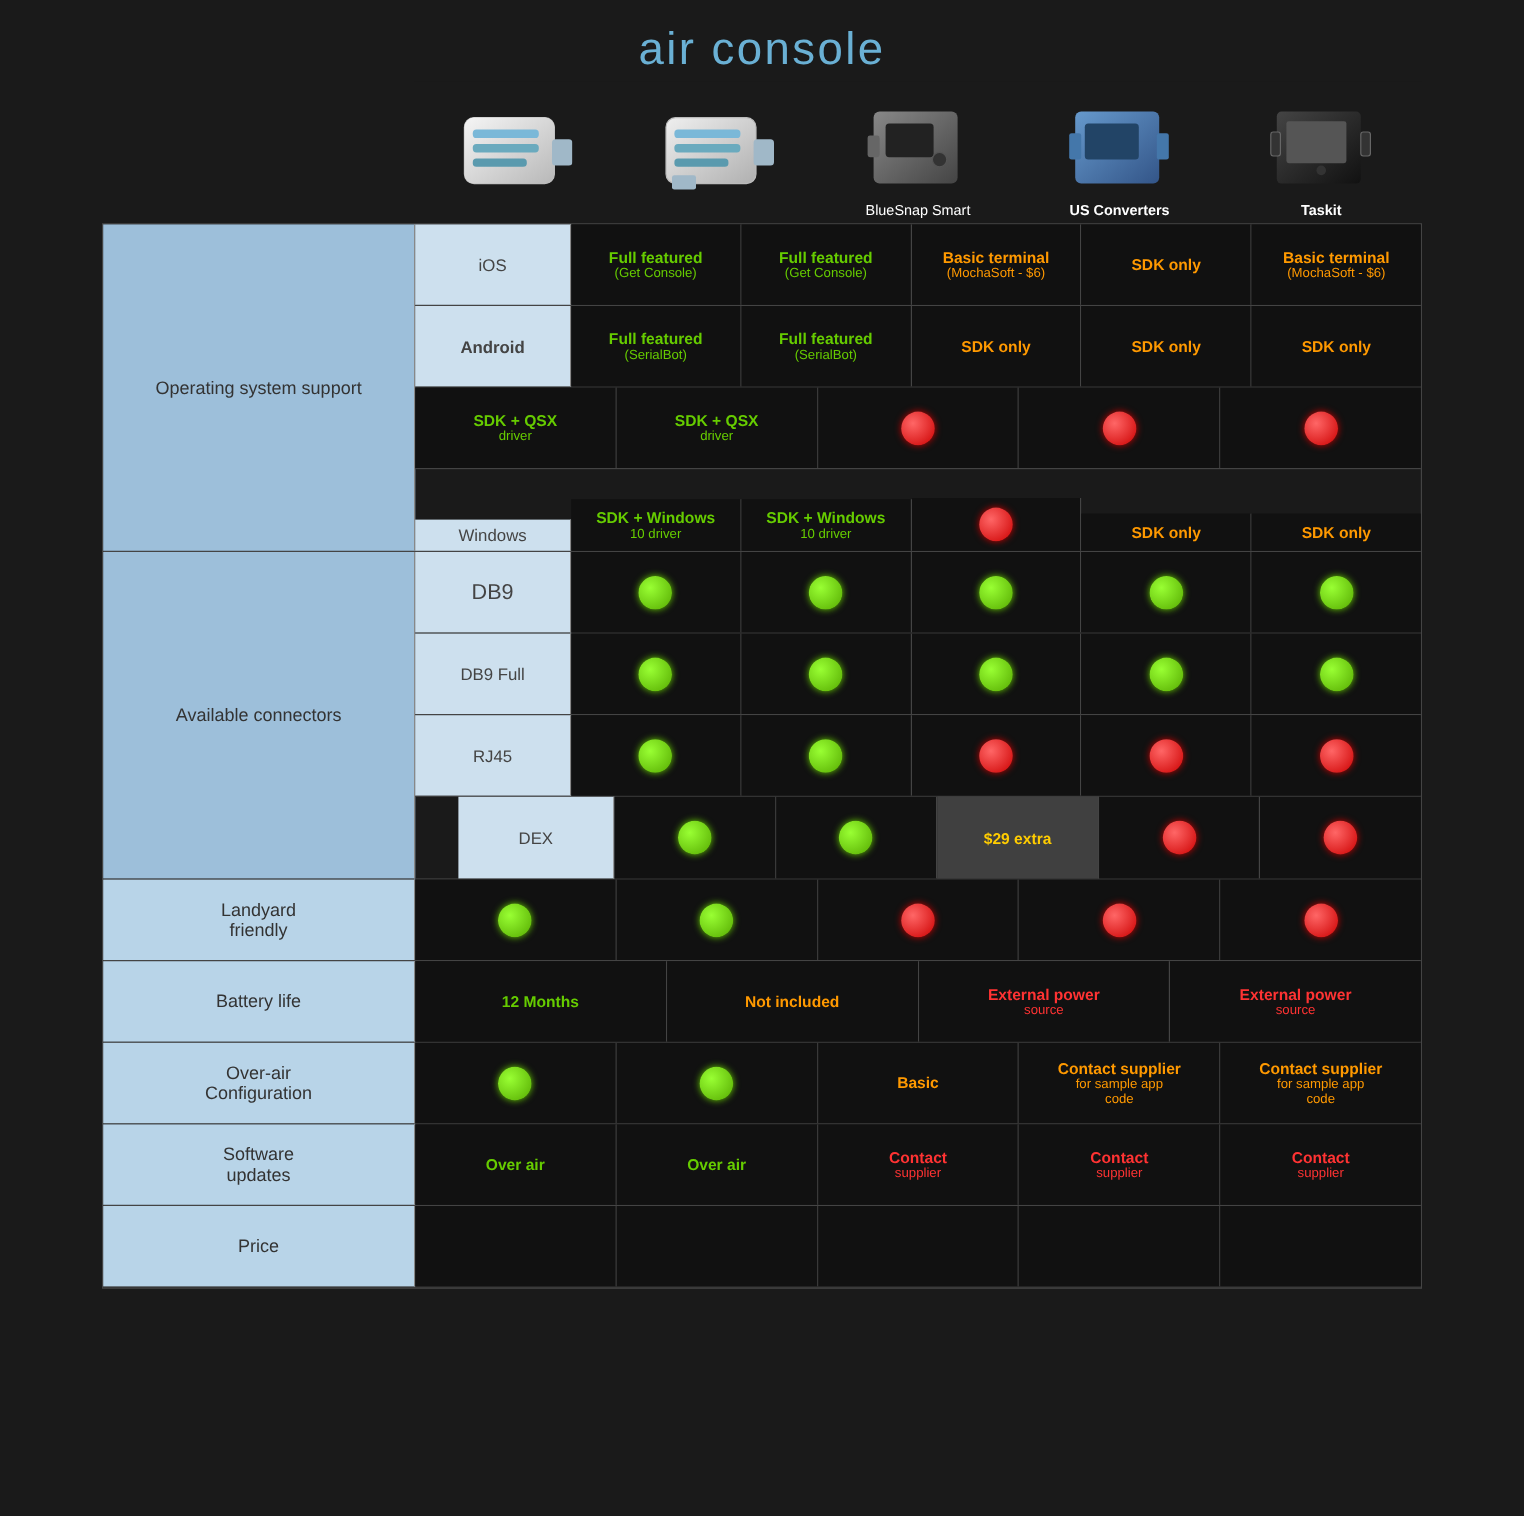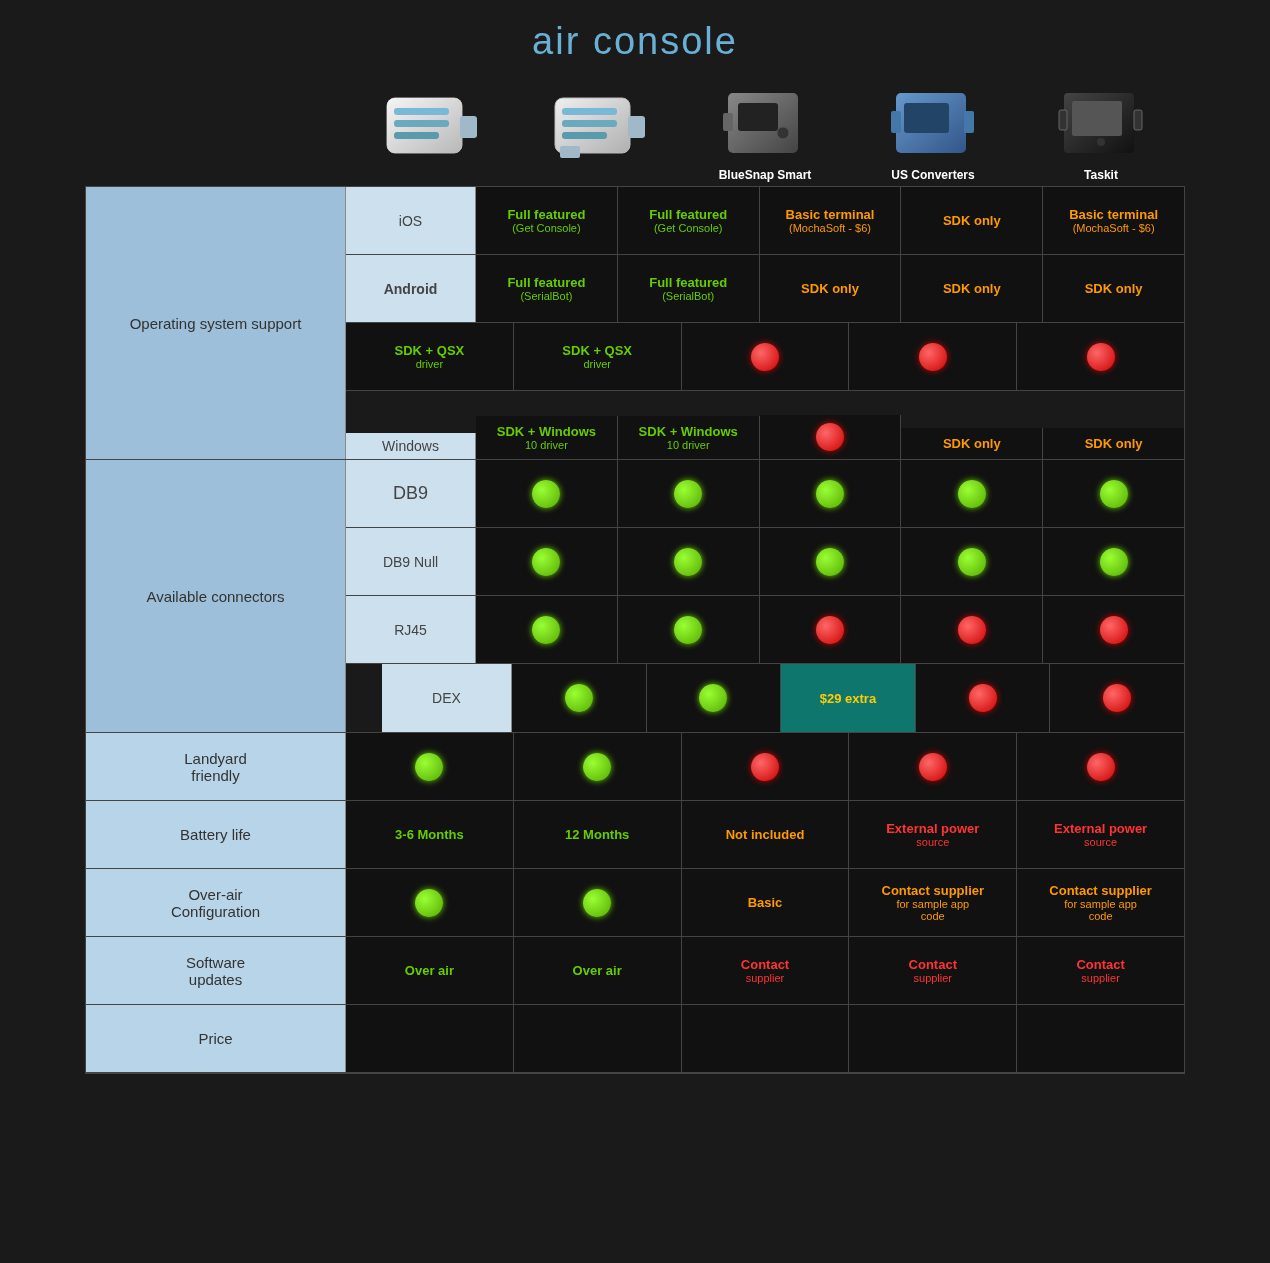--- a/index.html
+++ b/index.html
@@ -97,21 +97,21 @@
           <linearGradient id="bsgrad" x1="0%" y1="0%" x2="100%" y2="100%">
             <stop offset="0%" style="stop-color:#888"></stop>
             <stop offset="100%" style="stop-color:#444"></stop>
           </linearGradient>
         </defs>
         <rect x="10" y="15" width="70" height="60" rx="5" fill="url(#bsgrad)"></rect>
         <rect x="20" y="25" width="40" height="28" rx="3" fill="#222"></rect>
         <circle cx="65" cy="55" r="6" fill="#333" stroke="#555" stroke-width="1"></circle>
         <rect x="5" y="35" width="10" height="18" rx="2" fill="#666"></rect>
       </svg>
-      <span style="color:white; font-size:12px; text-align:center; font-weight:bold;">BlueSnap Smart</span>
+      <span style="color:white; font-size:12px; text-align:center; font-weight:normal;">BlueSnap Smart</span>
     </div>
 
     <div style="flex:1; display:flex; flex-direction:column; align-items:center; padding:4px;">
       <svg width="95" height="90" viewBox="0 0 95 90">
         <defs>
           <linearGradient id="ucgrad" x1="0%" y1="0%" x2="100%" y2="100%">
             <stop offset="0%" style="stop-color:#6699cc"></stop>
             <stop offset="100%" style="stop-color:#335588"></stop>
           </linearGradient>
         </defs>
@@ -306,21 +306,21 @@
               </div>
             </div>
             <div style="flex: 1 1 0%; display: flex; align-items: center; justify-content: center; padding: 8px 5px; background: rgb(17, 17, 17); text-align: center;">
               <div style="display: flex; flex-direction: column; align-items: center; justify-content: center; width: 100%;">
                 <span class="dot-green"></span>
               </div>
             </div>
           </div>
           <div style="display: flex; min-height: 68px; border-bottom: 1px solid rgb(68, 68, 68);">
             <div style="width: 130px; min-width: 130px; background: rgb(205, 224, 238); display: flex; align-items: center; justify-content: center; border-right: 1px solid rgb(136, 136, 136); text-align: center; padding: 5px;">
-              <span style="font-size: 14px; color: rgb(68, 68, 68);">DB9 Null</span>
+              <span style="font-size: 14px; color: rgb(68, 68, 68);">DB9 Full</span>
             </div>
             <div style="flex: 1 1 0%; display: flex; align-items: center; justify-content: center; padding: 8px 5px; border-right: 1px solid rgb(68, 68, 68); background: rgb(17, 17, 17); text-align: center;">
               <div style="display: flex; flex-direction: column; align-items: center; justify-content: center; width: 100%;">
                 <span class="dot-green"></span>
               </div>
             </div>
             <div style="flex: 1 1 0%; display: flex; align-items: center; justify-content: center; padding: 8px 5px; border-right: 1px solid rgb(68, 68, 68); background: rgb(17, 17, 17); text-align: center;">
               <div style="display: flex; flex-direction: column; align-items: center; justify-content: center; width: 100%;">
                 <span class="dot-green"></span>
               </div>
@@ -378,21 +378,21 @@
             <div style="flex: 1 1 0%; display: flex; align-items: center; justify-content: center; padding: 8px 5px; border-right: 1px solid rgb(68, 68, 68); background: rgb(17, 17, 17); text-align: center;">
               <div style="display: flex; flex-direction: column; align-items: center; justify-content: center; width: 100%;">
                 <span class="dot-green"></span>
               </div>
             </div>
             <div style="flex: 1 1 0%; display: flex; align-items: center; justify-content: center; padding: 8px 5px; border-right: 1px solid rgb(68, 68, 68); background: rgb(17, 17, 17); text-align: center;">
               <div style="display: flex; flex-direction: column; align-items: center; justify-content: center; width: 100%;">
                 <span class="dot-green"></span>
               </div>
             </div>
-            <div style="flex: 1 1 0%; display: flex; align-items: center; justify-content: center; padding: 8px 5px; border-right: 1px solid rgb(68, 68, 68); background: #0f766e; text-align: center;">
+            <div style="flex: 1 1 0%; display: flex; align-items: center; justify-content: center; padding: 8px 5px; border-right: 1px solid rgb(68, 68, 68); background: #404040; text-align: center;">
               <div style="display: flex; flex-direction: column; align-items: center; justify-content: center; width: 100%;">
                 <span style="color: rgb(255, 204, 0); font-weight: bold; font-size: 13px;">$29 extra</span>
               </div>
             </div>
             <div style="flex: 1 1 0%; display: flex; align-items: center; justify-content: center; padding: 8px 5px; border-right: 1px solid rgb(68, 68, 68); background: rgb(17, 17, 17); text-align: center;">
               <div style="display: flex; flex-direction: column; align-items: center; justify-content: center; width: 100%;">
                 <span class="dot-red"></span>
               </div>
             </div>
             <div style="flex: 1 1 0%; display: flex; align-items: center; justify-content: center; padding: 8px 5px; background: rgb(17, 17, 17); text-align: center;">
@@ -433,25 +433,20 @@
             <span class="dot-red"></span>
           </div>
         </div>
       </div>
       <div style="display: flex; min-height: 68px; border-bottom: 1px solid rgb(68, 68, 68);">
         <div style="width: 260px; min-width: 260px; background: rgb(184, 212, 232); display: flex; align-items: center; justify-content: center; padding: 10px 15px; border-right: 1px solid rgb(136, 136, 136); text-align: center;">
           <span style="color: rgb(51, 51, 51); font-size: 15px; white-space: pre-line;">Battery life</span>
         </div>
         <div style="flex: 1 1 0%; display: flex; align-items: center; justify-content: center; padding: 8px 5px; border-right: 1px solid rgb(68, 68, 68); background: rgb(17, 17, 17); text-align: center;">
           <div style="display: flex; flex-direction: column; align-items: center; justify-content: center; width: 100%;">
-            <span style="color: rgb(102, 204, 0); font-weight: bold; font-size: 13px;">3-6 Months</span>
-          </div>
-        </div>
-        <div style="flex: 1 1 0%; display: flex; align-items: center; justify-content: center; padding: 8px 5px; border-right: 1px solid rgb(68, 68, 68); background: rgb(17, 17, 17); text-align: center;">
-          <div style="display: flex; flex-direction: column; align-items: center; justify-content: center; width: 100%;">
             <span style="color: rgb(102, 204, 0); font-weight: bold; font-size: 13px;">12 Months</span>
           </div>
         </div>
         <div style="flex: 1 1 0%; display: flex; align-items: center; justify-content: center; padding: 8px 5px; border-right: 1px solid rgb(68, 68, 68); background: rgb(17, 17, 17); text-align: center;">
           <div style="display: flex; flex-direction: column; align-items: center; justify-content: center; width: 100%;">
             <span style="color: rgb(255, 153, 0); font-weight: bold; font-size: 13px;">Not included</span>
           </div>
         </div>
         <div style="flex: 1 1 0%; display: flex; align-items: center; justify-content: center; padding: 8px 5px; border-right: 1px solid rgb(68, 68, 68); background: rgb(17, 17, 17); text-align: center;">
           <div style="display: flex; flex-direction: column; align-items: center; justify-content: center; width: 100%;">

